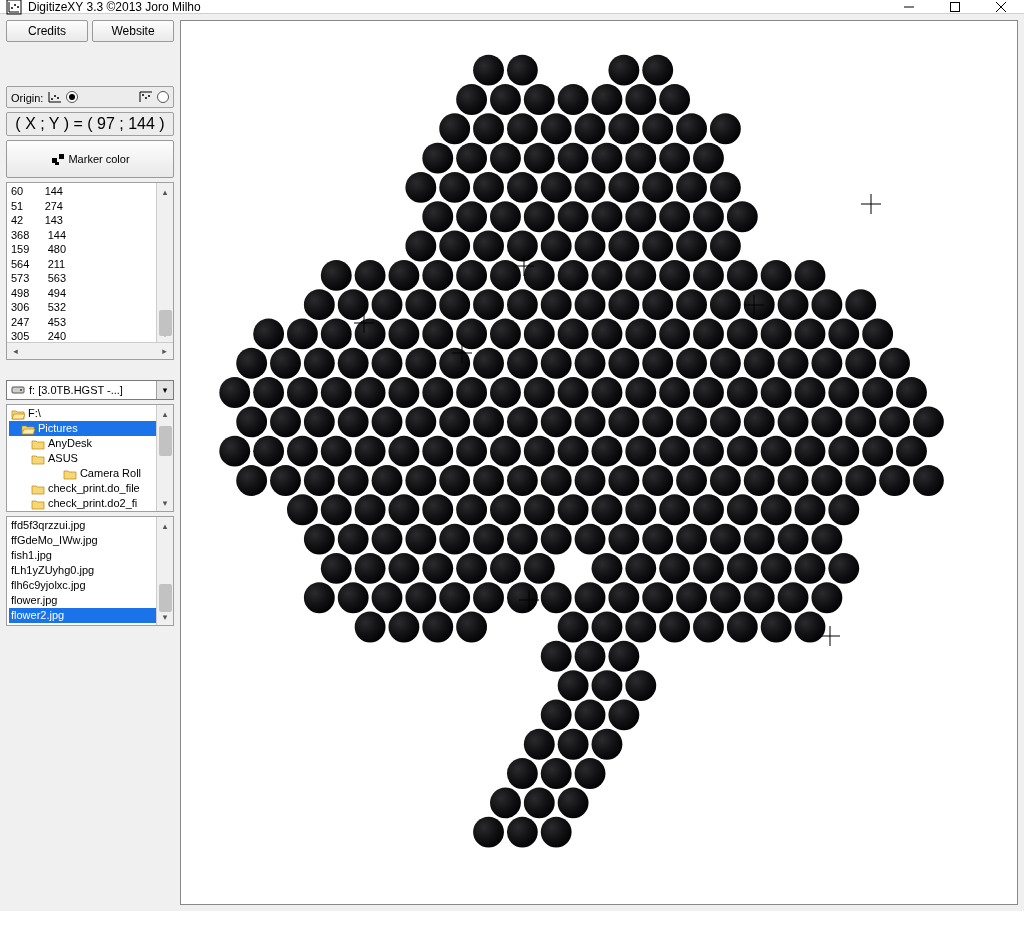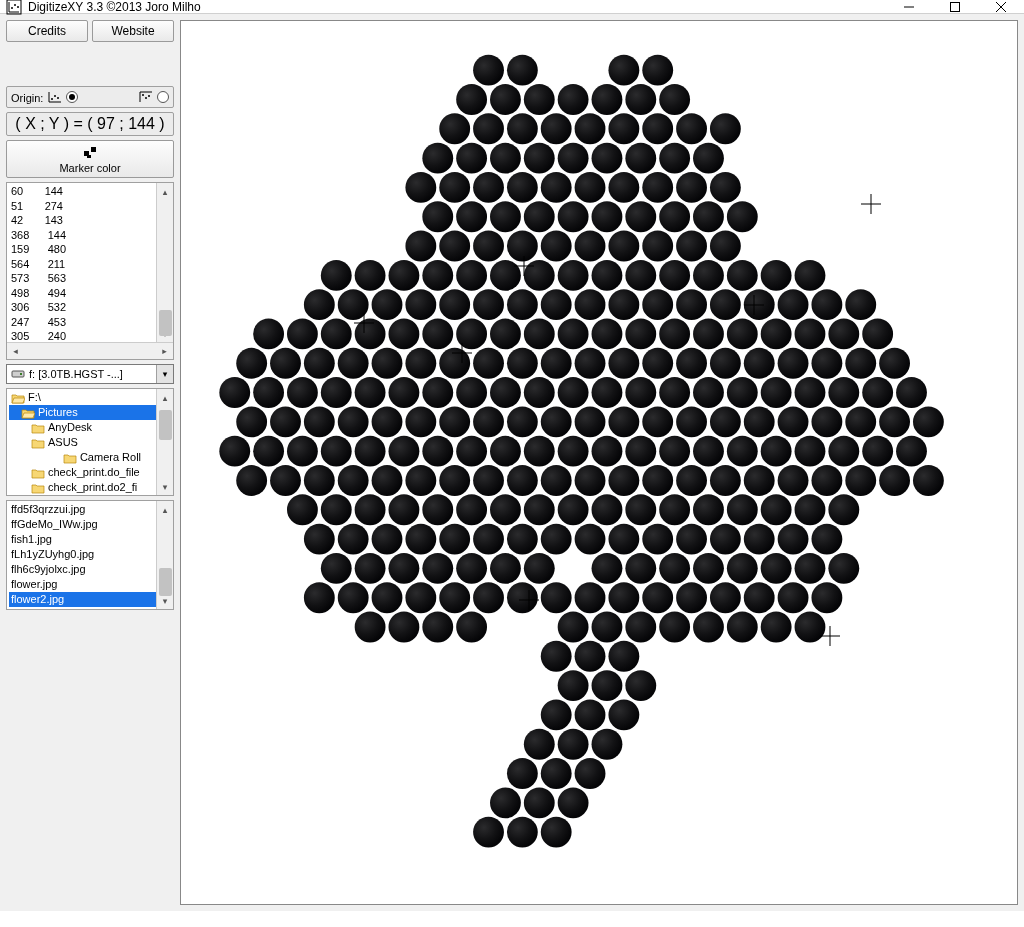--- a/index.html
+++ b/index.html
@@ -83,21 +83,21 @@
     text-align:center;
     font-size:16px;
     padding:2px 0;
   }
   .marker-btn {
     width:100%;
     height:38px;
     background: linear-gradient(#fdfdfd,#e9e9e9);
     border:1px solid #9a9a9a;
     border-radius:2px;
-    display:flex; flex-direction:column; align-items:center; justify-content:center;
+    display:flex; flex-direction:row; align-items:center; justify-content:center;
     gap:2px;
     font-size:11px;
   }
   .marker-btn .icon { width:16px;height:16px; }
   
   .coord-list {
     border:1px solid #a0a0a0;
     background:#fff;
     height:178px;
     display:flex; flex-direction:column;
@@ -124,20 +124,21 @@
   .vscroll .track { flex:1; width:17px; position:relative;}
   .vscroll .thumb { position:absolute; left:2px; right:2px; top:110px; height:26px; background:#c2c2c2; border-radius:2px;}
   .hscroll .track { flex:1; height:17px; }
   
   .drive-combo {
     display:flex; align-items:center;
     border:1px solid #7a7a7a;
     background:#fff;
     height:20px;
     font-size:11px;
+    margin-top:16px;
   }
   .drive-combo .icon { width:16px;height:14px;margin:0 3px; display:inline-flex;align-items:center;justify-content:center;}
   .drive-combo .txt { flex:1; overflow:hidden; white-space:nowrap; text-overflow:ellipsis;}
   .drive-combo .dd { width:17px;height:100%;background:#e3e3e3;border-left:1px solid #a0a0a0;display:flex;align-items:center;justify-content:center;font-size:9px;}
   
   .folder-tree, .file-list {
     border:1px solid #a0a0a0;
     background:#fff;
     font-size:11px;
     position:relative;

